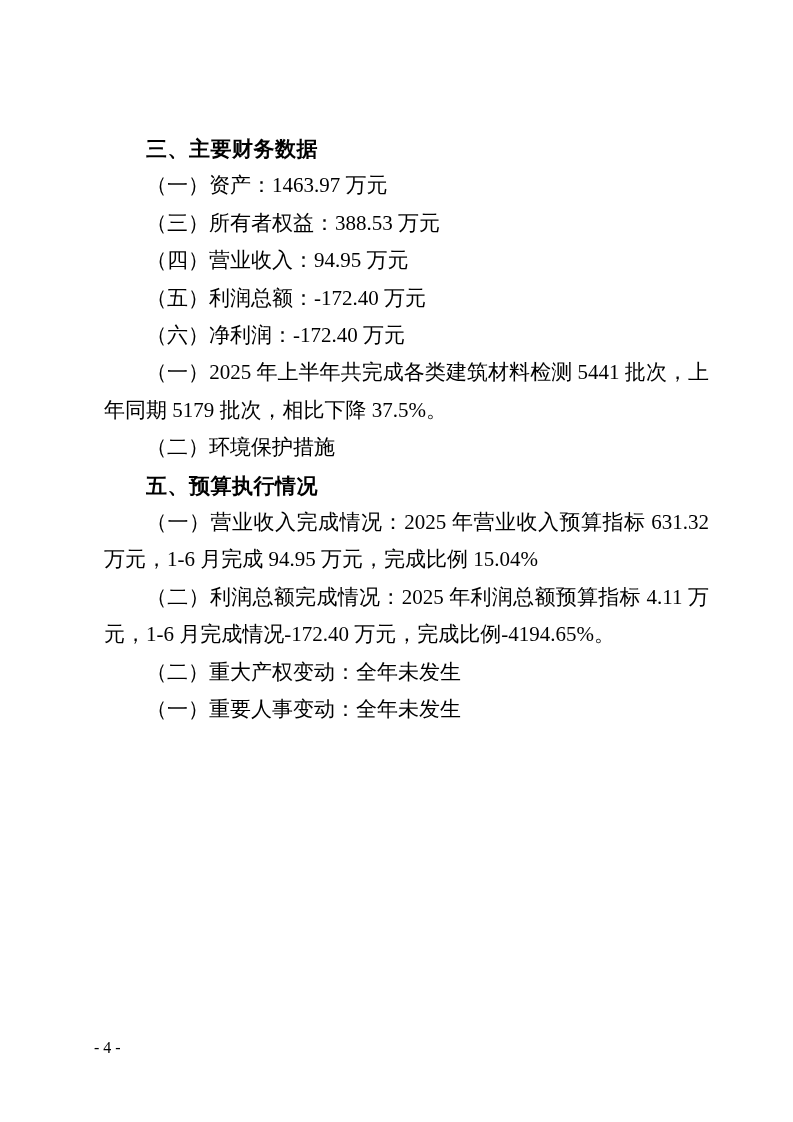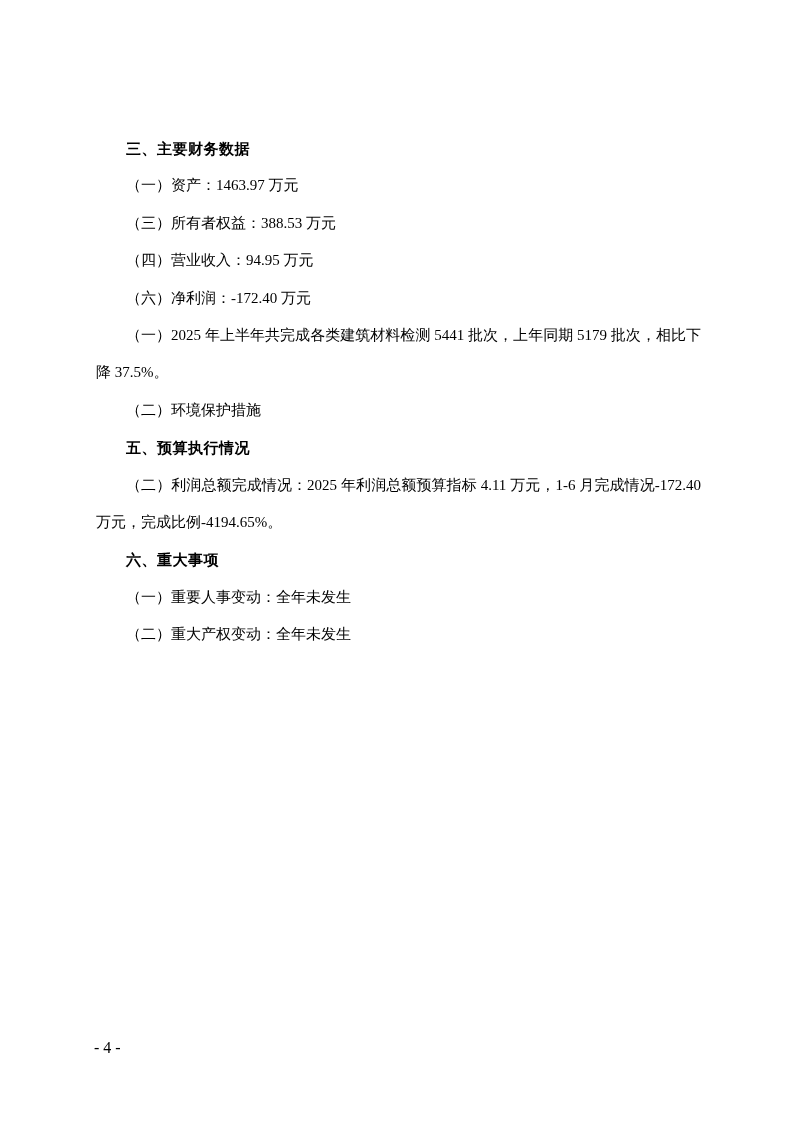--- a/index.html
+++ b/index.html
@@ -10,25 +10,25 @@
   .page {
     position: relative;
     width: 793px;
     height: 1122px;
     background: #ffffff;
     overflow: hidden;
     color: #000000;
   }
   .content {
     position: absolute;
-    left: 96px;
+    left: 104px;
     top: 130px;
     width: 605px;
     font-family: "Liberation Serif", "DejaVu Serif", serif;
-    font-size: 15px;
+    font-size: 21px;
     line-height: 37.4px;
     text-align: justify;
   }
   .content p {
     margin: 0;
     padding: 0;
     text-indent: 2em;
   }
   .heading {
     font-family: "Liberation Sans", "DejaVu Sans", sans-serif;
@@ -47,23 +47,24 @@
 </style>
 </head>
 <body>
 
 <div class="page">
   <div class="content">
     <p class="heading">三、主要财务数据</p>
     <p class="para">（一）资产：1463.97 万元</p>
     <p class="para">（三）所有者权益：388.53 万元</p>
     <p class="para">（四）营业收入：94.95 万元</p>
+    <p class="para">（五）利润总额：-172.40 万元</p>
     <p class="para">（六）净利润：-172.40 万元</p>
     <p class="para">（一）2025 年上半年共完成各类建筑材料检测 5441 批次，上年同期 5179 批次，相比下降 37.5%。</p>
     <p class="para">（二）环境保护措施</p>
     <p class="heading">五、预算执行情况</p>
+    <p class="para">（一）营业收入完成情况：2025 年营业收入预算指标 631.32 万元，1-6 月完成 94.95 万元，完成比例 15.04%</p>
     <p class="para">（二）利润总额完成情况：2025 年利润总额预算指标 4.11 万元，1-6 月完成情况-172.40 万元，完成比例-4194.65%。</p>
-    <p class="heading">六、重大事项</p>
+    <p class="para">（二）重大产权变动：全年未发生</p>
     <p class="para">（一）重要人事变动：全年未发生</p>
-    <p class="para">（二）重大产权变动：全年未发生</p>
   </div>
   <div class="footer">- 4 -</div>
 </div>
 
 </body></html>

